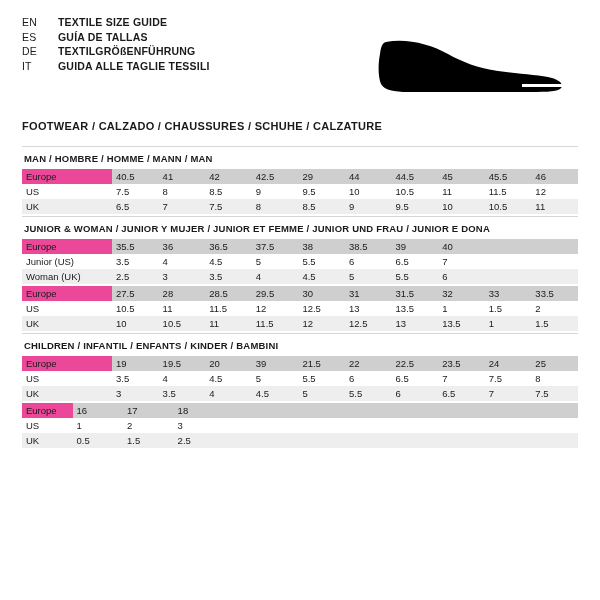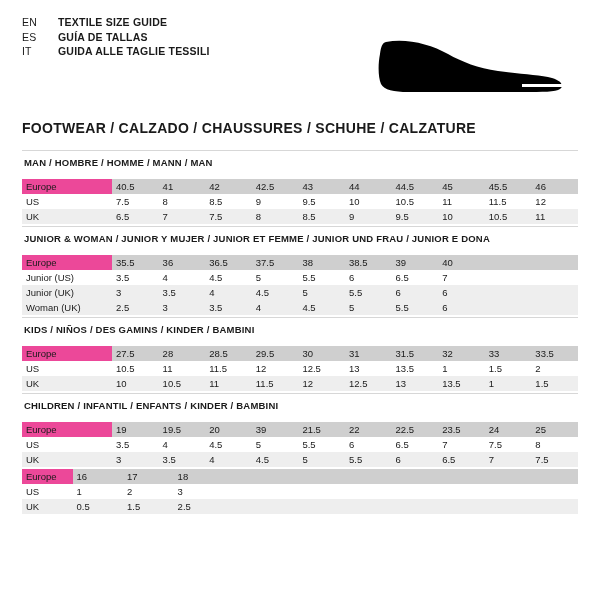--- a/index.html
+++ b/index.html
@@ -45,35 +45,35 @@
     white-space: nowrap;
   }
   .shoe-art {
     position: absolute;
     top: 12px;
     right: 4px;
     width: 200px;
     height: 70px;
   }
   .section-title {
-    font-size: 14px;
+    font-size: 11px;
     font-weight: bold;
     letter-spacing: 0.3px;
     margin-top: 14px;
     margin-bottom: 14px;
   }
   
   .group {
     margin-bottom: 2px;
   }
   .group-heading {
     font-size: 9.5px;
     font-weight: bold;
     letter-spacing: 0.2px;
-    padding: 6px 0 11px 2px;
+    padding: 6px 0 5px 2px;
     border-top: 1px solid #d7d7d7;
   }
   table.sizes {
     border-collapse: collapse;
     width: 100%;
     font-size: 9.5px;
     table-layout: fixed;
   }
   table.sizes td {
     height: 15px;
@@ -109,20 +109,24 @@
       <tbody>
         <tr>
           <td class="lang-code">EN</td>
           <td class="lang-title">TEXTILE SIZE GUIDE</td>
         </tr>
         <tr>
           <td class="lang-code">ES</td>
           <td class="lang-title">GUÍA DE TALLAS</td>
         </tr>
         <tr>
+          <td class="lang-code">DE</td>
+          <td class="lang-title">TEXTILGRÖßENFÜHRUNG</td>
+        </tr>
+        <tr>
           <td class="lang-code">IT</td>
           <td class="lang-title">GUIDA ALLE TAGLIE TESSILI</td>
         </tr>
       </tbody>
     </table>
 
     <svg class="shoe-art" viewBox="0 0 200 70">
       <path d="M12 14 C32 10, 56 16, 74 26 C88 34, 104 40, 124 43 C146 46, 166 47, 178 50 C188 53, 190 58, 186 61 C182 64, 168 64, 150 64 L34 64 C20 64, 10 62, 7 56 C4 49, 4 36, 6 26 C7 19, 8 15, 12 14 Z" fill="#000000"></path>
       <path d="M150 64 L186 62 C190 58, 188 53, 178 50 L150 48 Z" fill="#ffffff" opacity="0.0"></path>
       <rect x="148" y="56" width="42" height="3" fill="#ffffff"></rect>
@@ -134,21 +138,21 @@
   <div class="group">
     <div class="group-heading">MAN / HOMBRE / HOMME / MANN / MAN</div>
     <table class="sizes">
       <tbody>
         <tr class="shaded">
           <td class="label">Europe</td>
           <td>40.5</td>
           <td>41</td>
           <td>42</td>
           <td>42.5</td>
-          <td>43</td>
+          <td>29</td>
           <td>44</td>
           <td>44.5</td>
           <td>45</td>
           <td>45.5</td>
           <td>46</td>
         </tr>
         <tr>
           <td class="label">US</td>
           <td>7.5</td>
           <td>8</td>
@@ -202,51 +206,37 @@
           <td>4.5</td>
           <td>5</td>
           <td>5.5</td>
           <td>6</td>
           <td>6.5</td>
           <td>7</td>
           <td></td>
           <td></td>
         </tr>
         <tr class="zebra">
-          <td class="label">Junior (UK)</td>
-          <td>3</td>
-          <td>3.5</td>
-          <td>4</td>
-          <td>4.5</td>
-          <td>5</td>
-          <td>5.5</td>
-          <td>6</td>
-          <td>6</td>
-          <td></td>
-          <td></td>
-        </tr>
-        <tr class="zebra">
           <td class="label">Woman (UK)</td>
           <td>2.5</td>
           <td>3</td>
           <td>3.5</td>
           <td>4</td>
           <td>4.5</td>
           <td>5</td>
           <td>5.5</td>
           <td>6</td>
           <td></td>
           <td></td>
         </tr>
       </tbody>
     </table>
   </div>
 
   <div class="group">
-    <div class="group-heading">KIDS / NIÑOS / DES GAMINS / KINDER / BAMBINI</div>
     <table class="sizes">
       <tbody>
         <tr class="shaded">
           <td class="label">Europe</td>
           <td>27.5</td>
           <td>28</td>
           <td>28.5</td>
           <td>29.5</td>
           <td>30</td>
           <td>31</td>

